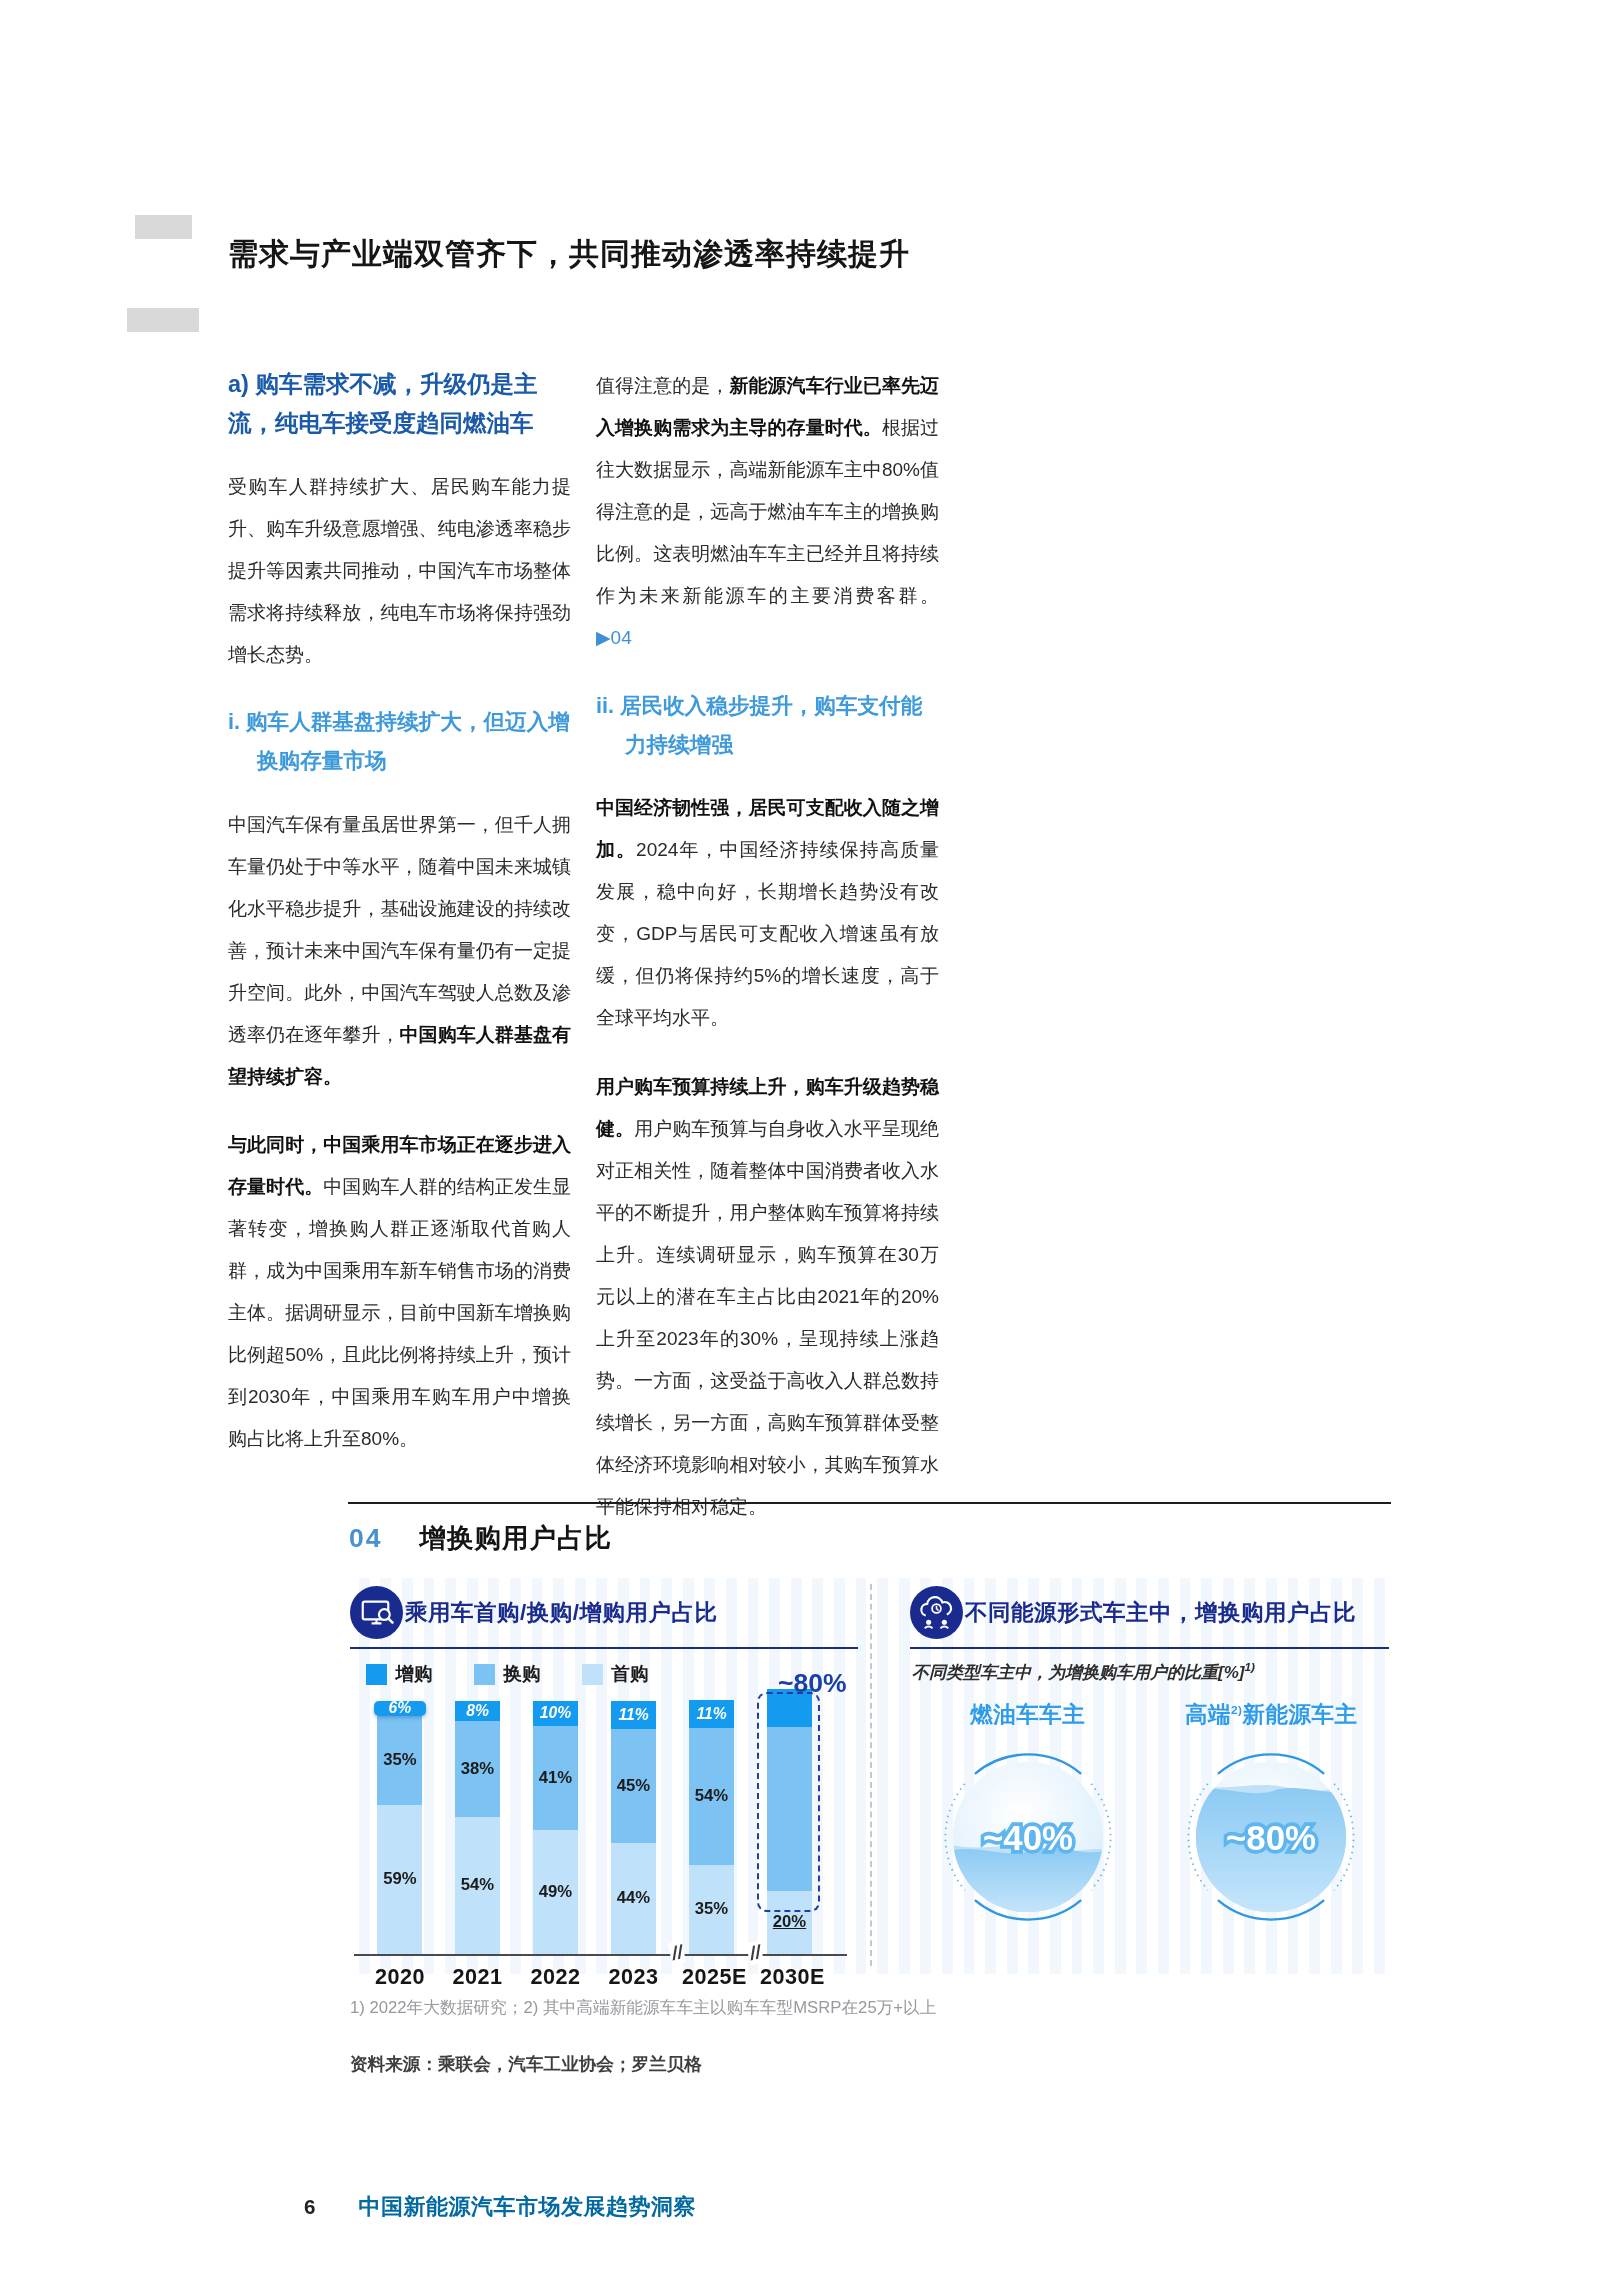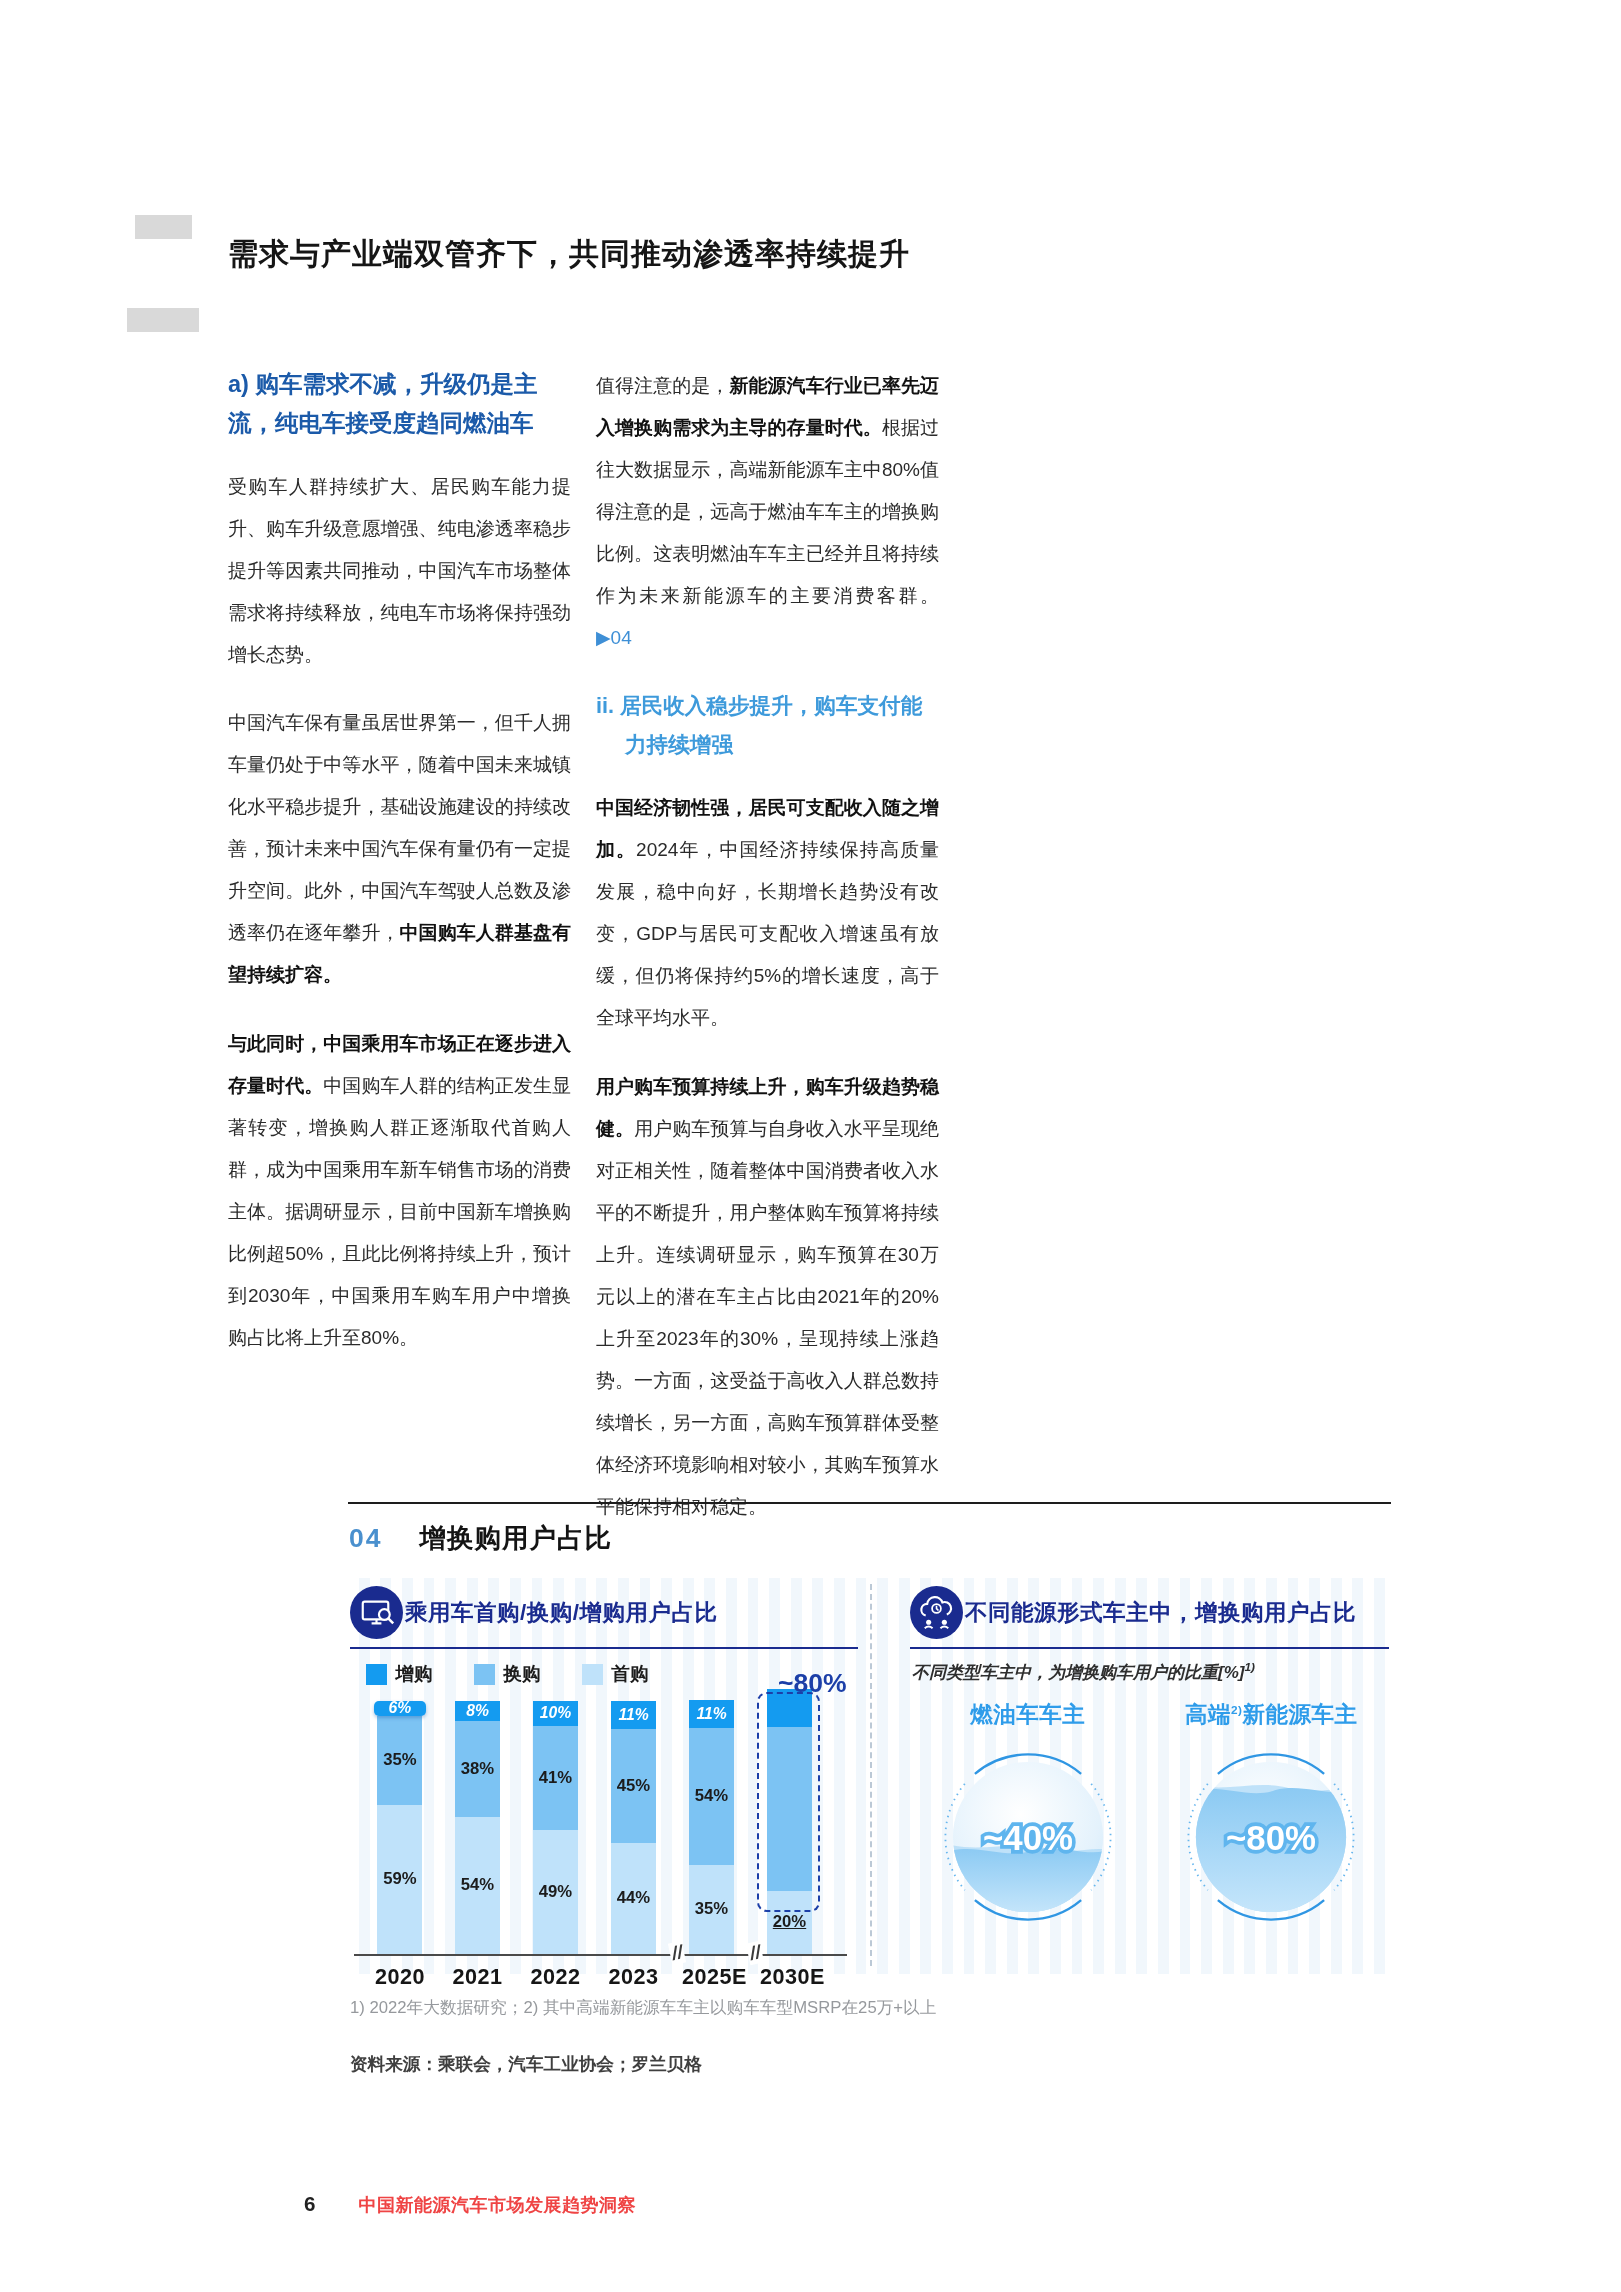--- a/index.html
+++ b/index.html
@@ -54,35 +54,36 @@
   .subtitle{margin:11px 0 0 2px;font-size:17px;font-style:italic;color:#2e2e2e;font-weight:bold;}
   .subtitle sup,.g-label sup{font-size:11.8px;}
   .gauges{display:flex;justify-content:space-between;margin-top:15.7px;padding:0 7.8px;}
   .gauge{width:220px;text-align:center;}
   .g-label{font-size:22.5px;font-weight:800;color:#2e9cea;margin-bottom:20px;letter-spacing:0.5px;}
   
   .footnote{position:absolute;left:350px;top:1996px;font-size:16.7px;color:#96999d;}
   .source{position:absolute;left:350px;top:2052px;font-size:17.6px;color:#3f3f3f;font-weight:600;}
   .footer{position:absolute;left:304px;top:2192px;display:flex;align-items:baseline;gap:43px;}
   .footer-num{font-size:20.6px;font-weight:700;color:#222;}
-  .footer-text{font-size:18px;font-weight:600;color:#ef4444;letter-spacing:0.5px;}
+  .footer-text{font-size:22px;font-weight:600;color:#0369a1;letter-spacing:0.5px;}
 </style>
 </head>
 <body>
 
 <div class="page">
 
   <div class="deco deco1"></div>
   <div class="deco deco2"></div>
 
   <h1 class="main-title">需求与产业端双管齐下，共同推动渗透率持续提升</h1>
 
   <div class="col col-left">
     <h2 class="h-a">a) 购车需求不减，升级仍是主流，纯电车接受度趋同燃油车</h2>
     <p><span>受购车人群持续扩大、居民购车能力提升、购车升级意愿增强、纯电渗透率稳步提升等因素共同推动，中国汽车市场整体需求将持续释放，纯电车市场将保持强劲增长态势。</span></p>
+    <h3 class="h-i">i. 购车人群基盘持续扩大，但迈入增换购存量市场</h3>
     <p><span>中国汽车保有量虽居世界第一，但千人拥车量仍处于中等水平，随着中国未来城镇化水平稳步提升，基础设施建设的持续改善，预计未来中国汽车保有量仍有一定提升空间。此外，中国汽车驾驶人总数及渗透率仍在逐年攀升，</span><span class="b">中国购车人群基盘有望持续扩容。</span></p>
     <p><span class="b">与此同时，中国乘用车市场正在逐步进入存量时代。</span><span>中国购车人群的结构正发生显著转变，增换购人群正逐渐取代首购人群，成为中国乘用车新车销售市场的消费主体。据调研显示，目前中国新车增换购比例超50%，且此比例将持续上升，预计到2030年，中国乘用车购车用户中增换购占比将上升至80%。</span></p>
   </div>
 
   <div class="col col-right">
     <p><span>值得注意的是，</span><span class="b">新能源汽车行业已率先迈入增换购需求为主导的存量时代。</span><span>根据过往大数据显示，高端新能源车主中80%值得注意的是，远高于燃油车车主的增换购比例。这表明燃油车车主已经并且将持续作为未来新能源车的主要消费客群。</span><span class="b accent">  ▶04</span></p>
     <h3 class="h-i">ii. 居民收入稳步提升，购车支付能力持续增强</h3>
     <p><span class="b">中国经济韧性强，居民可支配收入随之增加。</span><span>2024年，中国经济持续保持高质量发展，稳中向好，长期增长趋势没有改变，GDP与居民可支配收入增速虽有放缓，但仍将保持约5%的增长速度，高于全球平均水平。</span></p>
     <p><span class="b">用户购车预算持续上升，购车升级趋势稳健。</span><span>用户购车预算与自身收入水平呈现绝对正相关性，随着整体中国消费者收入水平的不断提升，用户整体购车预算将持续上升。连续调研显示，购车预算在30万元以上的潜在车主占比由2021年的20%上升至2023年的30%，呈现持续上涨趋势。一方面，这受益于高收入人群总数持续增长，另一方面，高购车预算群体受整体经济环境影响相对较小，其购车预算水平能保持相对稳定。</span></p>
   </div>

